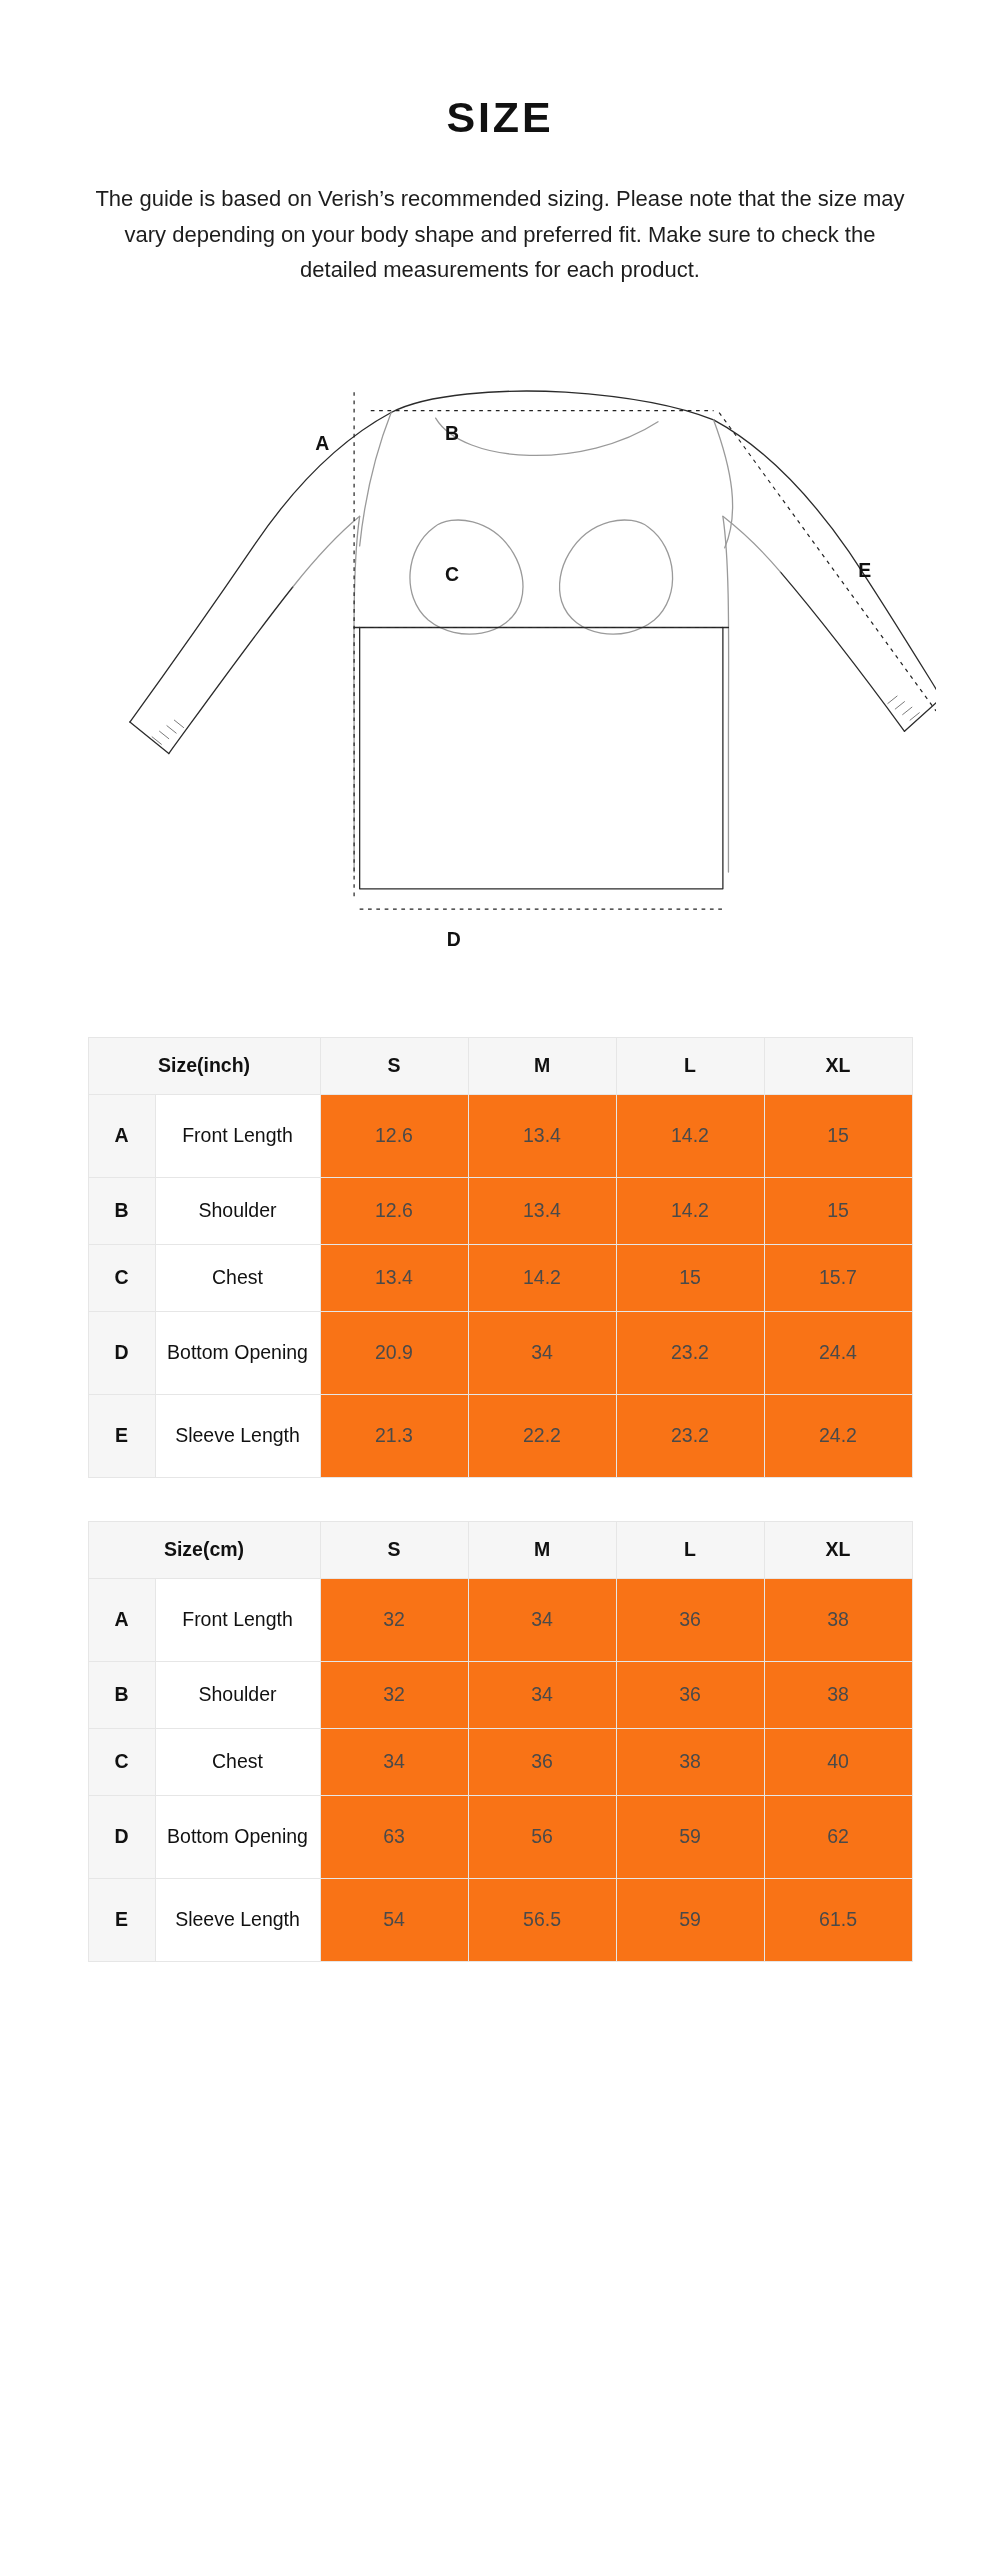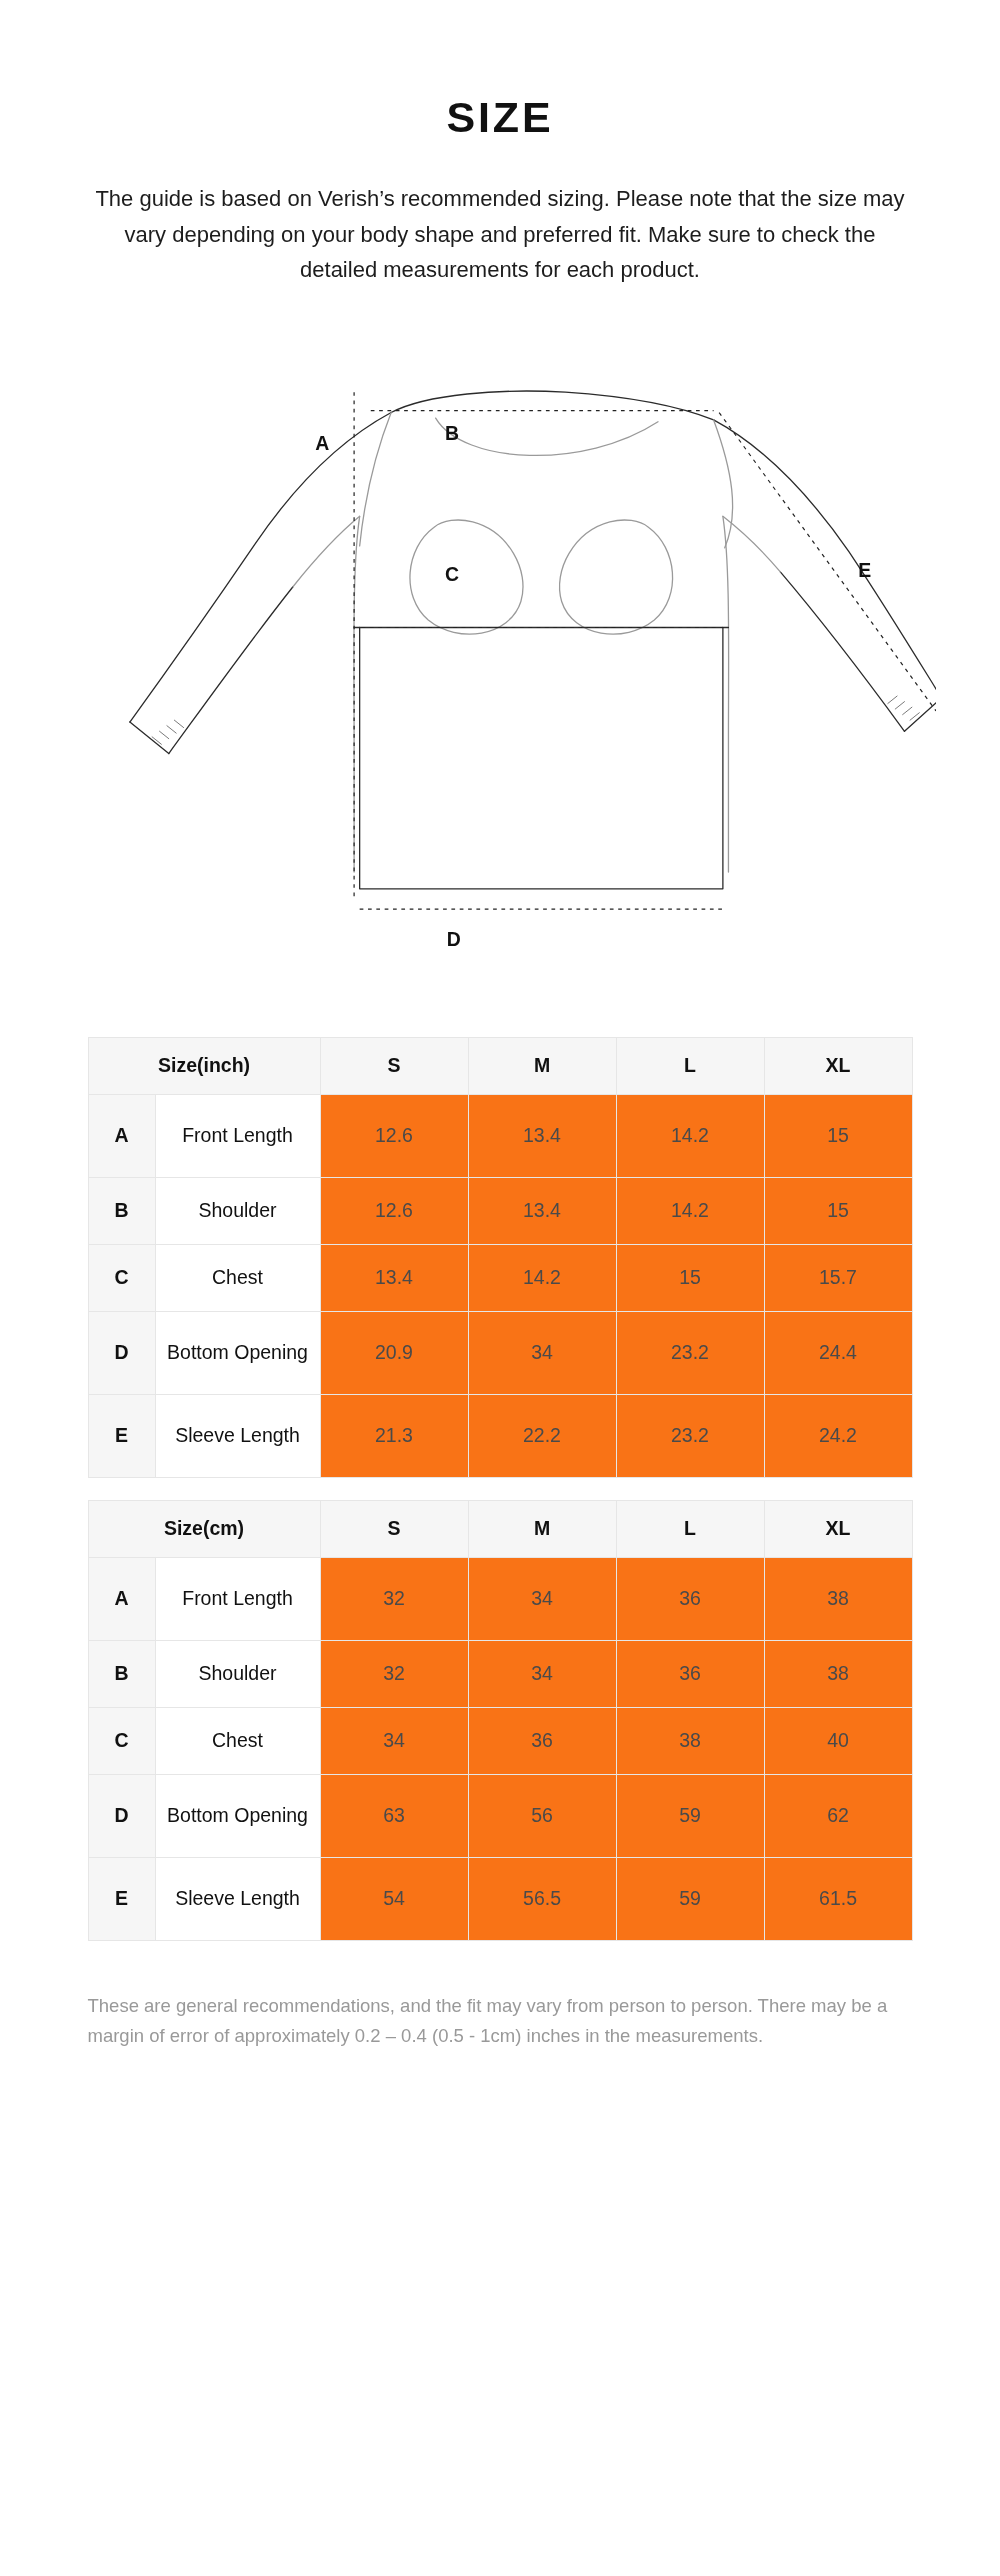--- a/index.html
+++ b/index.html
@@ -62,21 +62,21 @@
     margin: 72px auto 0 auto;
     width: 825px;
   }
   table.size-table {
     width: 825px;
     border-collapse: collapse;
     table-layout: fixed;
     font-size: 19.5px;
   }
   table.size-table + table.size-table {
-    margin-top: 22px;
+    margin-top: 43px;
   }
   table.size-table col.c-code  { width: 67px; }
   table.size-table col.c-name  { width: 165px; }
   table.size-table col.c-val   { width: 148px; }
 
   table.size-table th,
   table.size-table td {
     border: 0.9px solid #e6e6e6;
     text-align: center;
     vertical-align: middle;
@@ -313,16 +313,15 @@
           <th class="name">Sleeve Length</th>
           <td class="val">54</td>
           <td class="val">56.5</td>
           <td class="val">59</td>
           <td class="val">61.5</td>
         </tr>
       </tbody>
     </table>
   </div>
 
-  <p class="footnote">These are general recommendations, and the fit may vary from person to person. There may be a margin of error of approximately 0.2 – 0.4 (0.5 - 1cm) inches in the measurements.</p>
 
 </div>
 
 
 </body></html>

